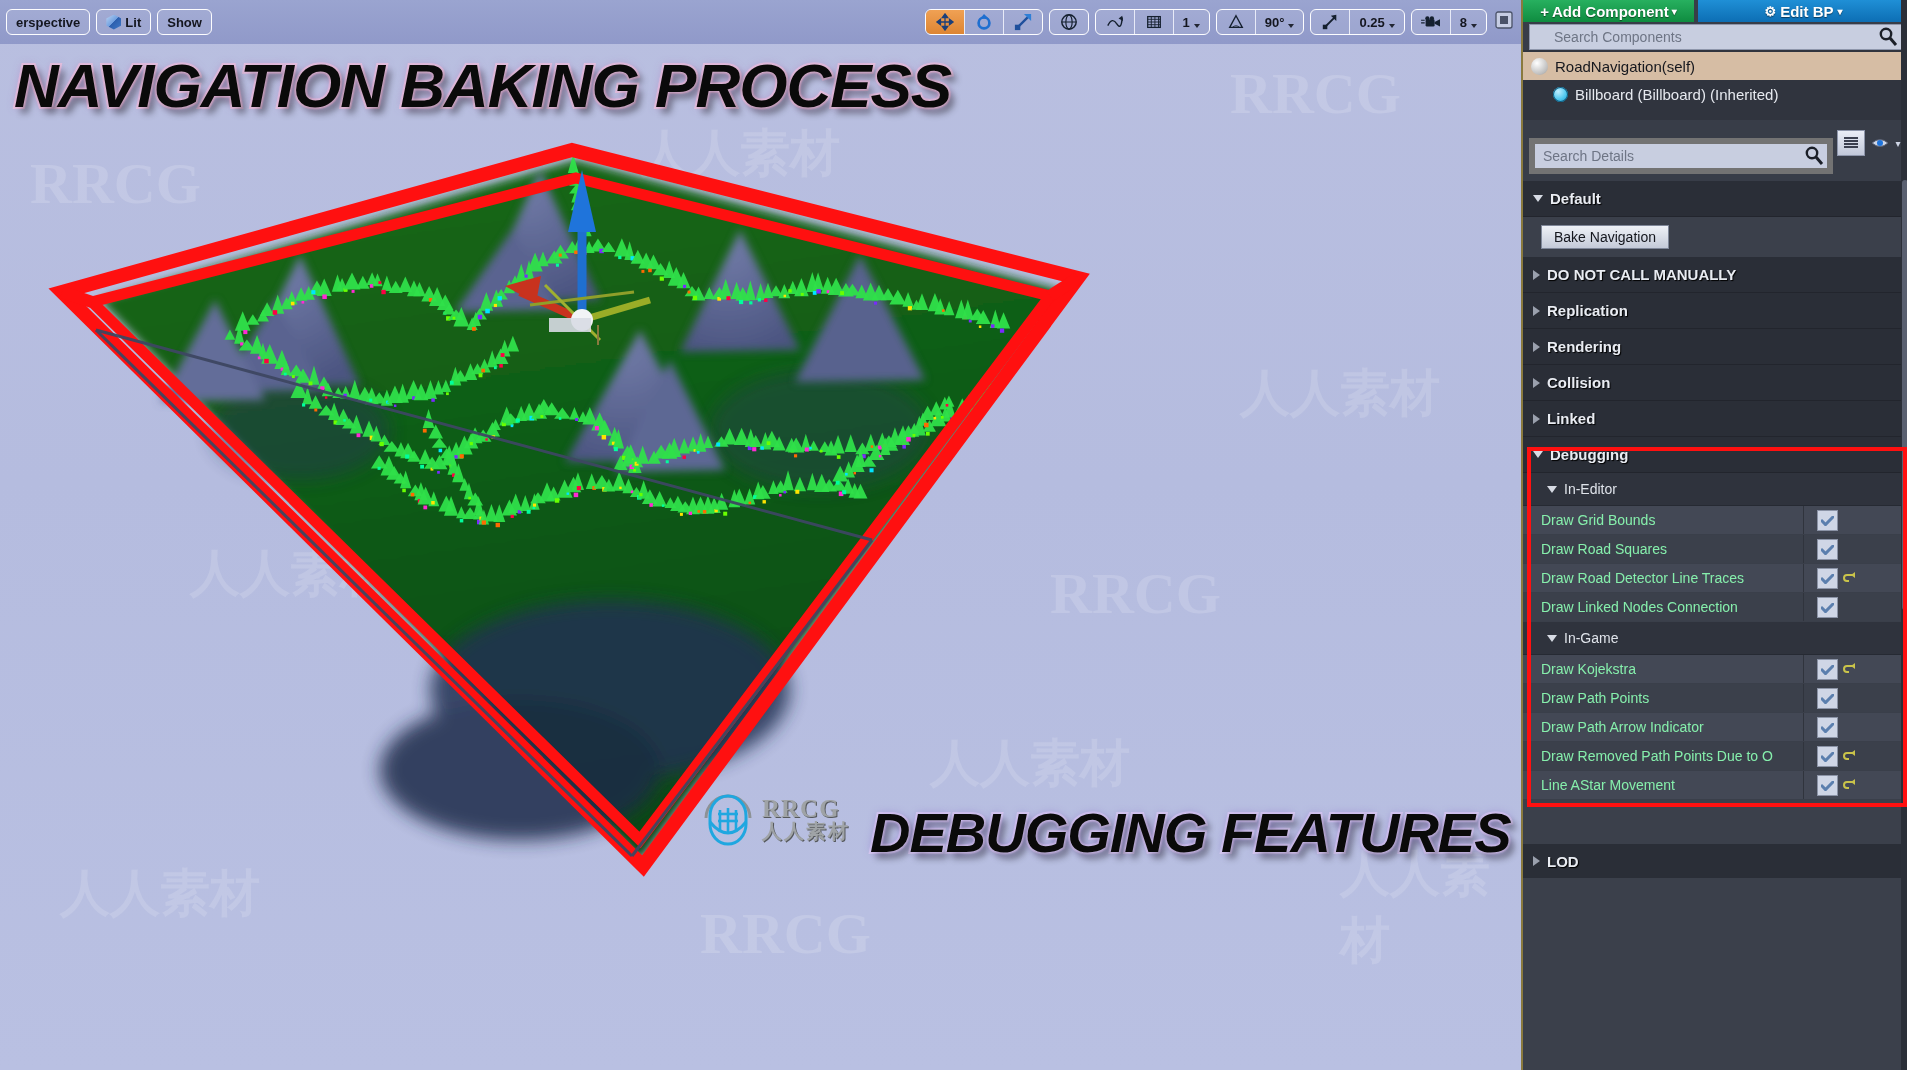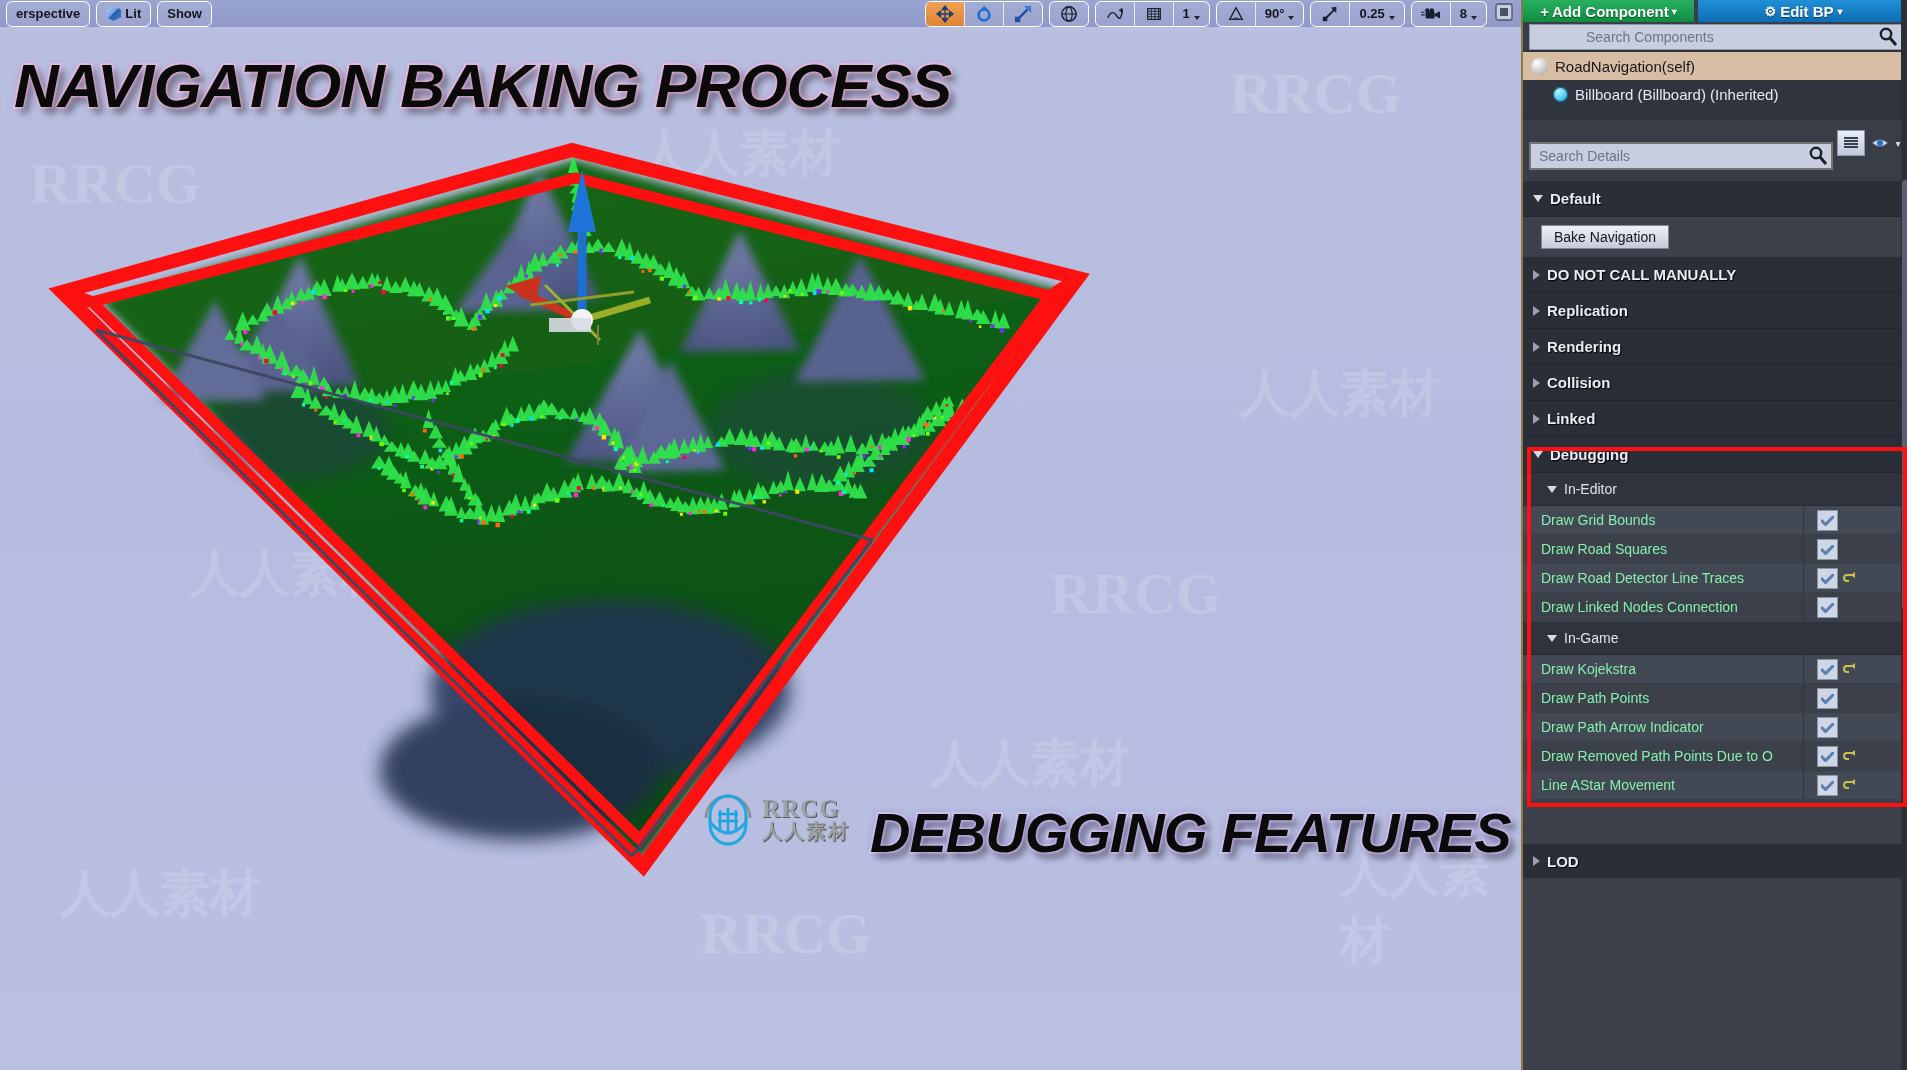--- a/index.html
+++ b/index.html
@@ -4,21 +4,21 @@
 <style>
   html,body{margin:0;padding:0;background:#0d0f14;}
   body{width:1907px;height:1070px;overflow:hidden;font-family:"Liberation Sans",sans-serif;}
   #app{position:relative;width:1907px;height:1070px;overflow:hidden;}
 
   
   #viewport{position:absolute;left:0;top:0;width:1521px;height:1070px;
     background:linear-gradient(180deg,#b9bfe0 0%,#b5bcdf 45%,#b9c0e2 100%);overflow:hidden;}
 
   
-  #vp-toolbar{position:absolute;left:0;top:0;width:1521px;height:27px;display:flex;align-items:center;
+  #vp-toolbar{position:absolute;left:0;top:0;width:1521px;height:44px;display:flex;align-items:center;
     background:linear-gradient(180deg,#9aa4d0 0%,#9099c9 100%);z-index:40;}
   .tb-group{display:flex;align-items:center;height:24px;margin-left:6px;
     border:1px solid #fdfdff;border-radius:6px;background:rgba(255,255,255,.10);overflow:hidden;}
   .tb-btn{display:flex;align-items:center;justify-content:center;gap:4px;height:100%;padding:0 9px;
     color:#14161f;font-size:13px;font-weight:bold;white-space:nowrap;}
   .tb-btn + .tb-btn{border-left:1px solid #e7eaf7;}
   .tb-btn.active{background:linear-gradient(180deg,#f0a154 0%,#dd8533 100%);}
   .tb-spacer{flex:1;}
   .cube{width:15px;height:15px;
     background:linear-gradient(135deg,#bcd3f2 0%,#6f9fe0 48%,#2c5fae 49%,#3f79c8 100%);
@@ -59,34 +59,34 @@
     border-left:2px solid #8a7a3e;overflow:hidden;}
   .btn-row{display:flex;height:22px;align-items:stretch;}
   .btn-add{flex:0 0 171px;display:flex;align-items:center;justify-content:center;gap:3px;
     background:linear-gradient(180deg,#27b05f 0%,#0f8c40 100%);color:#fff;font-size:15px;font-weight:bold;
     text-shadow:0 1px 1px rgba(0,0,0,.5);}
   .btn-edit{flex:1;display:flex;align-items:center;justify-content:center;gap:4px;margin-left:4px;
     background:linear-gradient(180deg,#1f8fd6 0%,#0d6eb4 100%);color:#fff;font-size:15px;font-weight:bold;
     text-shadow:0 1px 1px rgba(0,0,0,.5);}
   .searchbar{position:relative;height:24px;margin:2px 6px 0 6px;background:#c8cee0;
     border:1px solid #8e96ab;display:flex;align-items:center;}
-  .searchbar .ph{flex:1;padding-left:8px;color:#6e7585;font-size:14px;margin-left:48px;}
+  .searchbar .ph{flex:1;padding-left:24px;color:#6e7585;font-size:14px;}
   .searchbar .mag{position:absolute;right:4px;top:1px;}
   .comp-tree{background:#30343e;padding:2px 0 12px 0;}
   .comp-row{display:flex;align-items:center;gap:7px;height:28px;padding-left:8px;font-size:15px;color:#e6e9ef;}
   .comp-row.sel{background:#d6bda4;color:#16181e;}
   .comp-row.child{padding-left:30px;}
   .dot-white{width:17px;height:17px;border-radius:50%;
     background:radial-gradient(circle at 35% 30%,#ffffff,#bdbdbd 70%,#8d8d8d);}
   .dot-bill{width:15px;height:15px;border-radius:50%;
     background:radial-gradient(circle at 35% 30%,#bfeeff,#4fc8ef 55%,#1a87b8);
     box-shadow:inset 0 0 0 1px #0e5d80;}
 
   .det-search{height:26px;margin:10px 6px 0 6px;display:flex;align-items:center;gap:4px;}
-  .det-search .field{flex:1;height:24px;background:#c8cee0;border:2px solid #737373;
+  .det-search .field{flex:1;height:24px;background:#c8cee0;border:6px solid #737373;
     display:flex;align-items:center;position:relative;margin-top:25px;}
   .det-search .field .ph{padding-left:8px;color:#6e7585;font-size:14px;}
   .sq-btn{width:26px;height:24px;background:linear-gradient(180deg,#e9edf6,#c2c9da);
     border:1px solid #8e96ab;display:flex;align-items:center;justify-content:center;}
   .eye-btn{width:34px;height:24px;display:flex;align-items:center;justify-content:center;gap:2px;}
 
   #details-list{position:absolute;left:0;top:181px;width:386px;bottom:0;background:#3b404b;}
   .cat{display:flex;align-items:center;gap:7px;height:35px;padding-left:10px;
     background:#2a2e37;color:#e9ecf2;font-size:15px;font-weight:bold;
     text-shadow:1px 1px 1px #000;border-bottom:1px solid #22252d;}

